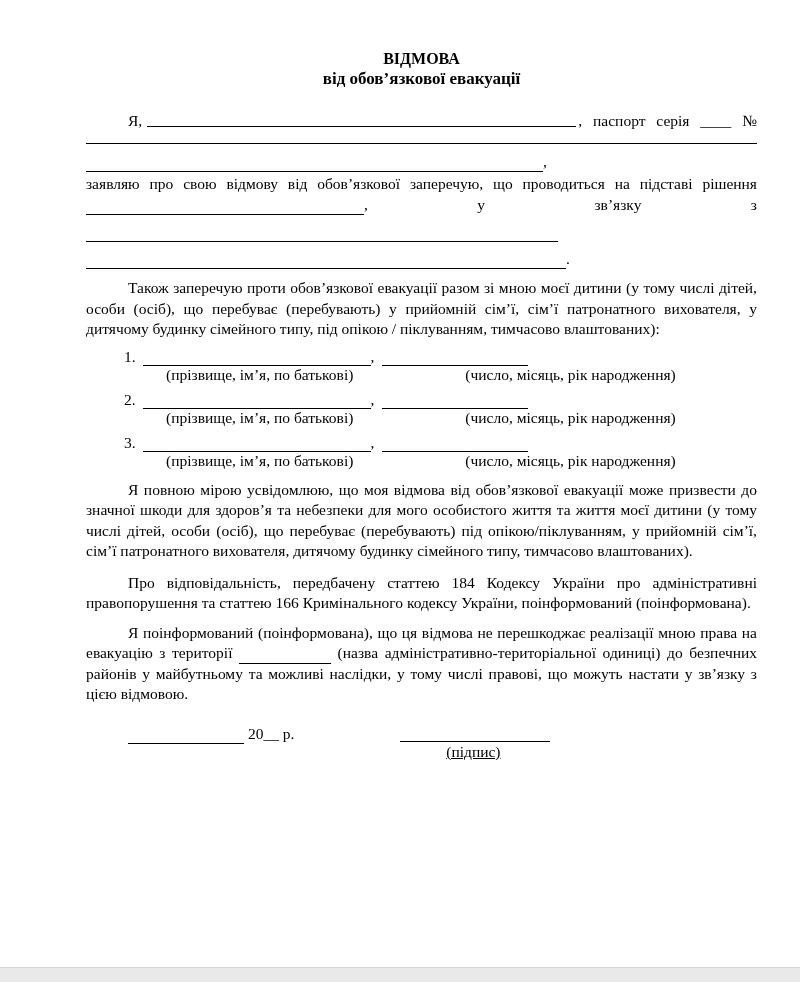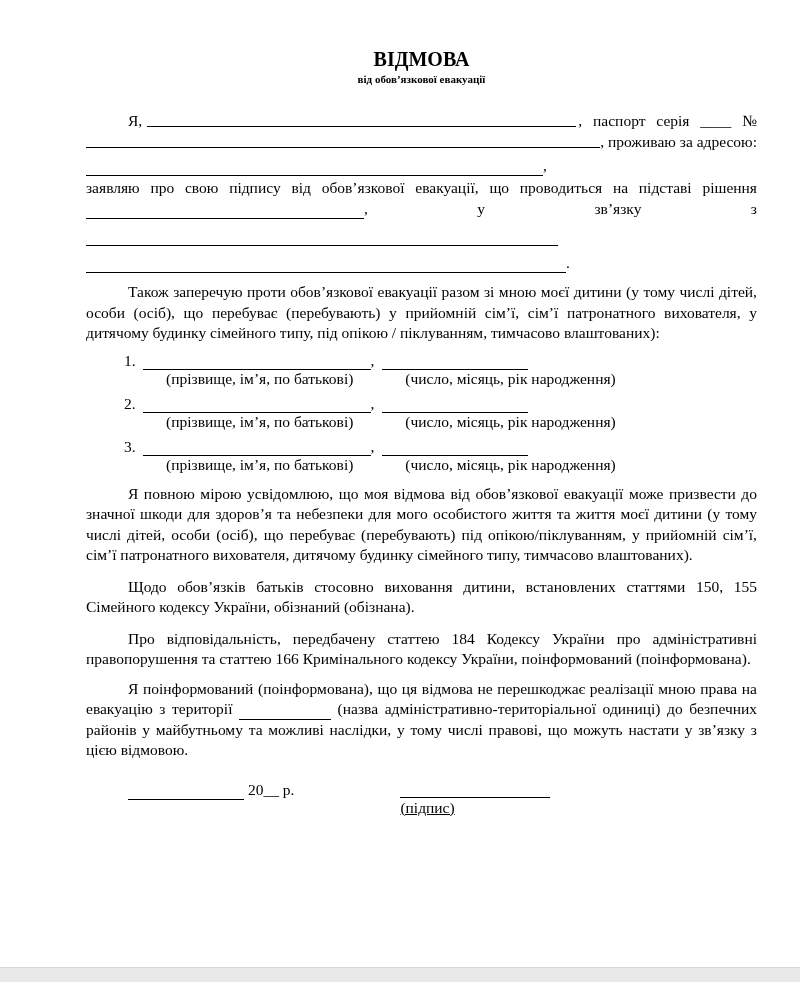--- a/index.html
+++ b/index.html
@@ -15,22 +15,22 @@
     width: 800px;
     height: 982px;
     background: #ffffff;
     overflow: hidden;
   }
   .content {
     padding: 49px 43px 0 86px; 
     width: 800px;
   }
   .title-block { text-align: center; font-weight: bold; line-height: 20px; }
-  .title-block .t1 { font-size: 20px; }
-  .title-block .t2 { font-size: 11px; text-align: center; }
+  .title-block .t1 { font-size: 16px; }
+  .title-block .t2 { font-size: 17px; text-align: center; }
 
   .line { line-height: 21px; white-space: nowrap; }
   .blank {
     display: inline-block;
     border-bottom: 1px solid #000;
     height: 0.85em;
     vertical-align: bottom;
   }
   .flexline { display: flex; align-items: flex-end; line-height: 21px; }
   .flexline .blank { margin-bottom: 4px; }
@@ -43,27 +43,27 @@
     line-height: 20.5px;
   }
   .just-last { text-align: justify; text-align-last: justify; line-height: 21px; margin-top: 0; }
 
   .caption-center { text-align: center; line-height: 17px; margin-top: 1px; }
 
   .list-item { margin: 7px 0 0 38px; }
   .li-line { line-height: 19px; white-space: nowrap; }
   .li-caps { line-height: 17px; white-space: nowrap; }
   .li-caps .cap1 { display: inline-block; margin-left: 42px; }
-  .li-caps .cap2 { display: inline-block; margin-left: 48px; }
+  .li-caps .cap2 { display: inline-block; margin-left: 108px; }
 
   .sig-row { display: flex; margin-top: 19px; margin-left: 42px; }
   .sig-date { line-height: 20px; white-space: nowrap; }
   .sig-sign { margin-left: 106px; width: 150px; }
   .sig-sign .blank { width: 150px; }
-  .sig-sign .cap { text-align: left; line-height: 20px; padding-right: 4px; text-decoration: underline; }
+  .sig-sign .cap { text-align: center; line-height: 20px; padding-right: 4px; text-decoration: underline; }
 
   .bottom-bar {
     position: absolute;
     left: 0; bottom: 0;
     width: 100%;
     height: 15px;
     background: #e9e9e9;
     border-top: 1px solid #d6d6d6;
   }
 </style>
@@ -79,26 +79,25 @@
     </div>
 
     <div style="margin-top:21px">
       <div class="flexline">
         <span style="padding-left:42px">Я,</span>
         <span class="blank grow" style="margin-left:5px;margin-right:2px"></span>
         <span style="word-spacing:7px">, паспорт серія ____ №</span>
       </div>
       <div class="flexline">
         <span class="blank grow"></span>
-        <span>, проживаю за адресою:</span>
       </div>
       <div class="line" style="margin-top:3px">
         <span class="blank" style="width:457px"></span><span>,</span>
       </div>
-      <div class="just-last" style="margin-top:1px">заявляю про свою підпису від обов’язкової евакуації, що проводиться на підставі рішення</div>
+      <div class="just-last" style="margin-top:1px">заявляю про свою відмову від обов’язкової заперечую, що проводиться на підставі рішення</div>
       <div class="flexline">
         <span>
           <span class="blank" style="width:278px;margin-bottom:0"></span><span>,</span>
         </span>
         <span class="grow"></span>
         <span>у</span>
         <span class="grow"></span>
         <span>зв’язку</span>
         <span class="grow"></span>
         <span>з</span>
@@ -143,21 +142,20 @@
         <span class="blank" style="width:228px;margin-left:3px"></span><span>,</span>
         <span class="blank" style="width:146px;margin-left:4px"></span>
       </div>
       <div class="li-caps">
         <span class="cap1">(прізвище, ім’я, по батькові)</span>
         <span class="cap2">(число, місяць, рік народження)</span>
       </div>
     </div>
 
     <p class="para" style="margin-top:11px">Я повною мірою усвідомлюю, що моя відмова від обов’язкової евакуації може призвести до значної шкоди для здоров’я та небезпеки для мого особистого життя та життя моєї дитини (у тому числі дітей, особи (осіб), що перебуває (перебувають) під опікою/піклуванням, у прийомній сім’ї, сім’ї патронатного вихователя, дитячому будинку сімейного типу, тимчасово влаштованих).</p>
-    <p class="para" style="margin-top:11px">Щодо обов’язків батьків стосовно виховання дитини, встановлених статтями 150, 155 Сімейного кодексу України, обізнаний (обізнана).</p>
     <p class="para" style="margin-top:11px">Про відповідальність, передбачену статтею 184 Кодексу України про адміністративні правопорушення та статтею 166 Кримінального кодексу України, поінформований (поінформована).</p>
 
     <p class="para" style=""><span>Я поінформований (поінформована), що ця відмова не перешкоджає реалізації мною права на евакуацію з території</span> <span class="blank" style="width:92px"></span> <span>(назва адміністративно-територіальної одиниці) до безпечних районів у майбутньому та можливі наслідки, у тому числі правові, що можуть настати у зв’язку з цією відмовою.</span></p>
 
     <div class="sig-row">
       <div class="sig-date">
         <span class="blank" style="width:116px"></span>
         <span>20__ р.</span>
       </div>
       <div class="sig-sign">

